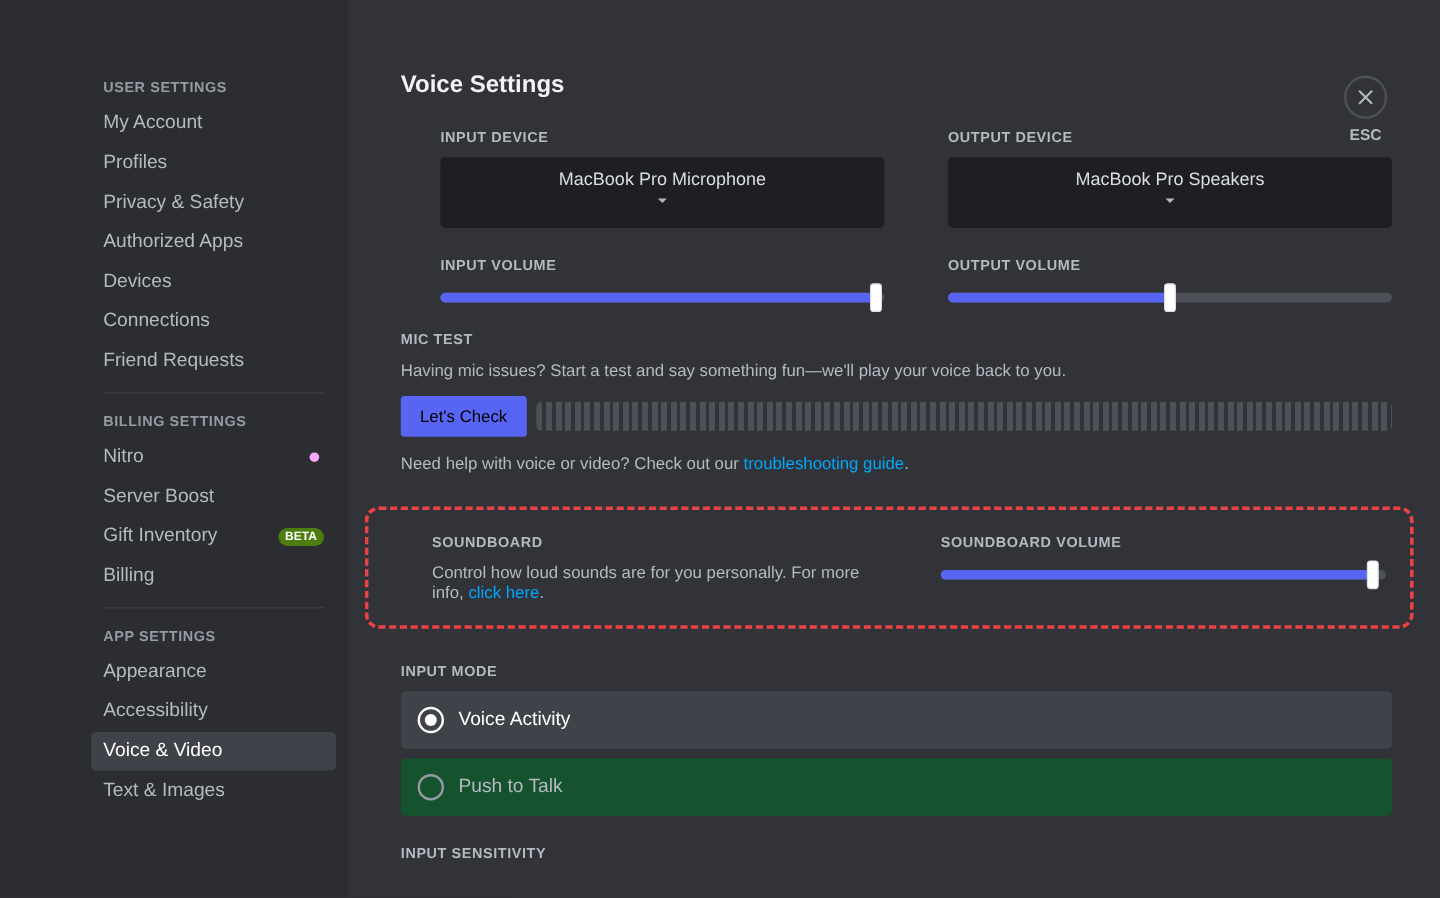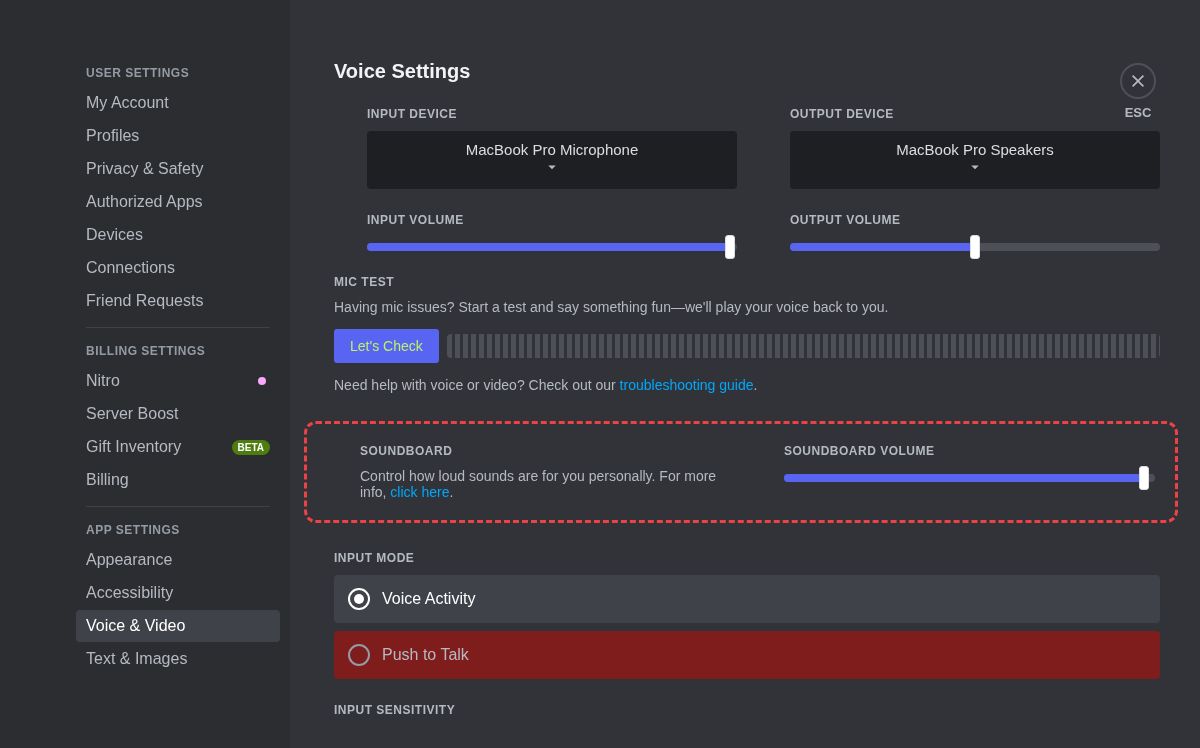--- a/index.html
+++ b/index.html
@@ -192,21 +192,21 @@
 
     .mic-test-row {
       display: flex;
       align-items: center;
       gap: 8px;
       margin-bottom: 14px;
     }
 
     .lets-check-btn {
       background: #5865f2;
-      color: #bef264;
+      color: #000000;
       border: none;
       padding: 9px 16px;
       border-radius: 3px;
       font-size: 14px;
       font-weight: 500;
       cursor: pointer;
     }
 
     .level-meter {
       flex: 1;
@@ -246,21 +246,21 @@
       gap: 20px;
     }
 
     .radio-group {
       display: flex;
       flex-direction: column;
       gap: 8px;
     }
 
     .radio-item {
-      background: #7f1d1d;
+      background: #14532d;
       border-radius: 4px;
       padding: 13px 14px;
       display: flex;
       align-items: center;
       gap: 12px;
       cursor: pointer;
       font-size: 16px;
       color: #b5bac1;
     }
 

